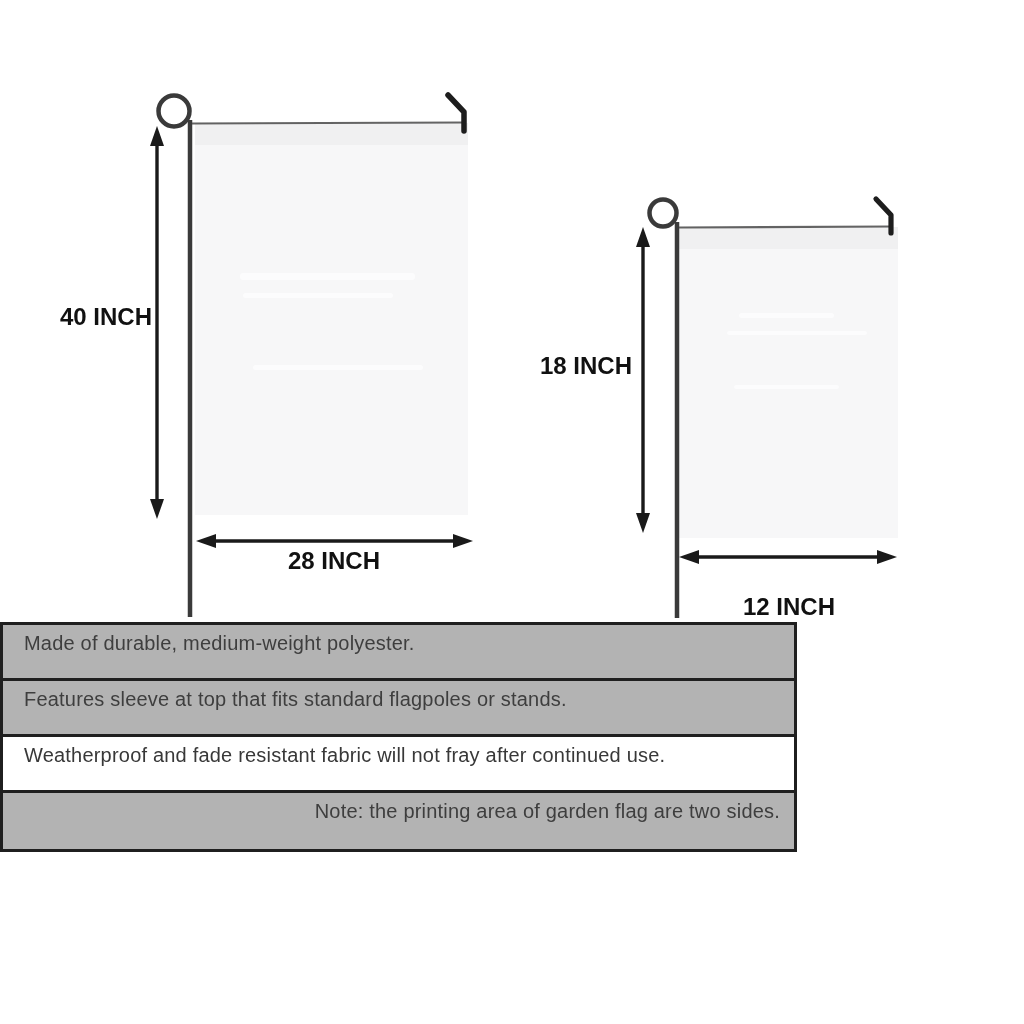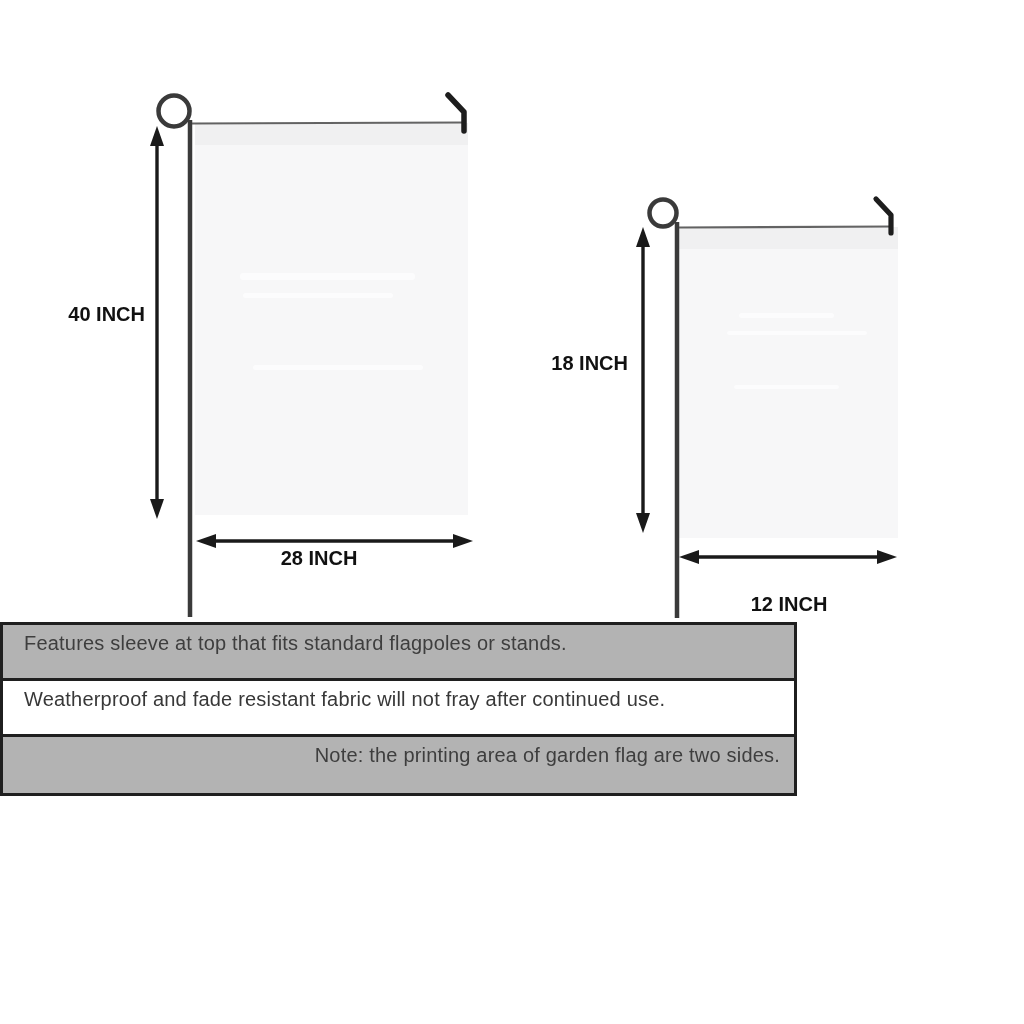--- a/index.html
+++ b/index.html
@@ -23,25 +23,25 @@
 
   
   .flag { position:absolute; background:#f7f7f8; }
   .flag-large { left:195px; top:123px; width:273px; height:392px; }
   .flag-small { left:679px; top:227px; width:219px; height:311px; }
   .flag-sleeve { position:absolute; left:0; top:0; width:100%; height:22px; background:#f0f0f1; }
   .crease { position:absolute; background:#ffffff; opacity:.65; border-radius:3px; }
 
   
   .dim-label {
-    position:absolute; font-size:20px; font-weight:700; color:#111111; letter-spacing:0;
+    position:absolute; font-size:24px; font-weight:700; color:#111111; letter-spacing:0;
     white-space:nowrap;
   }
   .dim-40 { left:60px;  top:303px; width:85px;  text-align:right; }
-  .dim-28 { left:234px; top:547px; width:170px; text-align:center; }
+  .dim-28 { left:249px; top:547px; width:170px; text-align:center; }
   .dim-18 { left:540px; top:352px; width:88px;  text-align:right; }
   .dim-12 { left:704px; top:563px; width:170px; text-align:center;margin-top:30px; }
 
   
   .overlay { position:absolute; left:0; top:0; width:1024px; height:1024px; pointer-events:none; }
 
   
   .spec-table {
     position:absolute; left:0px; top:622px; width:797px;
     border:3px solid #1f1f1f; background:#1f1f1f;
@@ -115,18 +115,19 @@
       <polygon points="897,557 877,550 877,564" fill="#1a1a1a"></polygon>
     </g>
   </svg>
 
   <div class="dim-label dim-40">40 INCH</div>
   <div class="dim-label dim-28">28 INCH</div>
   <div class="dim-label dim-18">18 INCH</div>
   <div class="dim-label dim-12">12 INCH</div>
 
   <div class="spec-table">
+    <div class="spec-row shaded">Made of durable, medium-weight polyester.</div>
     <div class="spec-row shaded">Features sleeve at top that fits standard flagpoles or stands.</div>
     <div class="spec-row plain">Weatherproof and fade resistant fabric will not fray after continued use.</div>
     <div class="spec-row shaded">Note: the printing area of garden flag are two sides.</div>
   </div>
 
 </div>
 
 </body></html>

